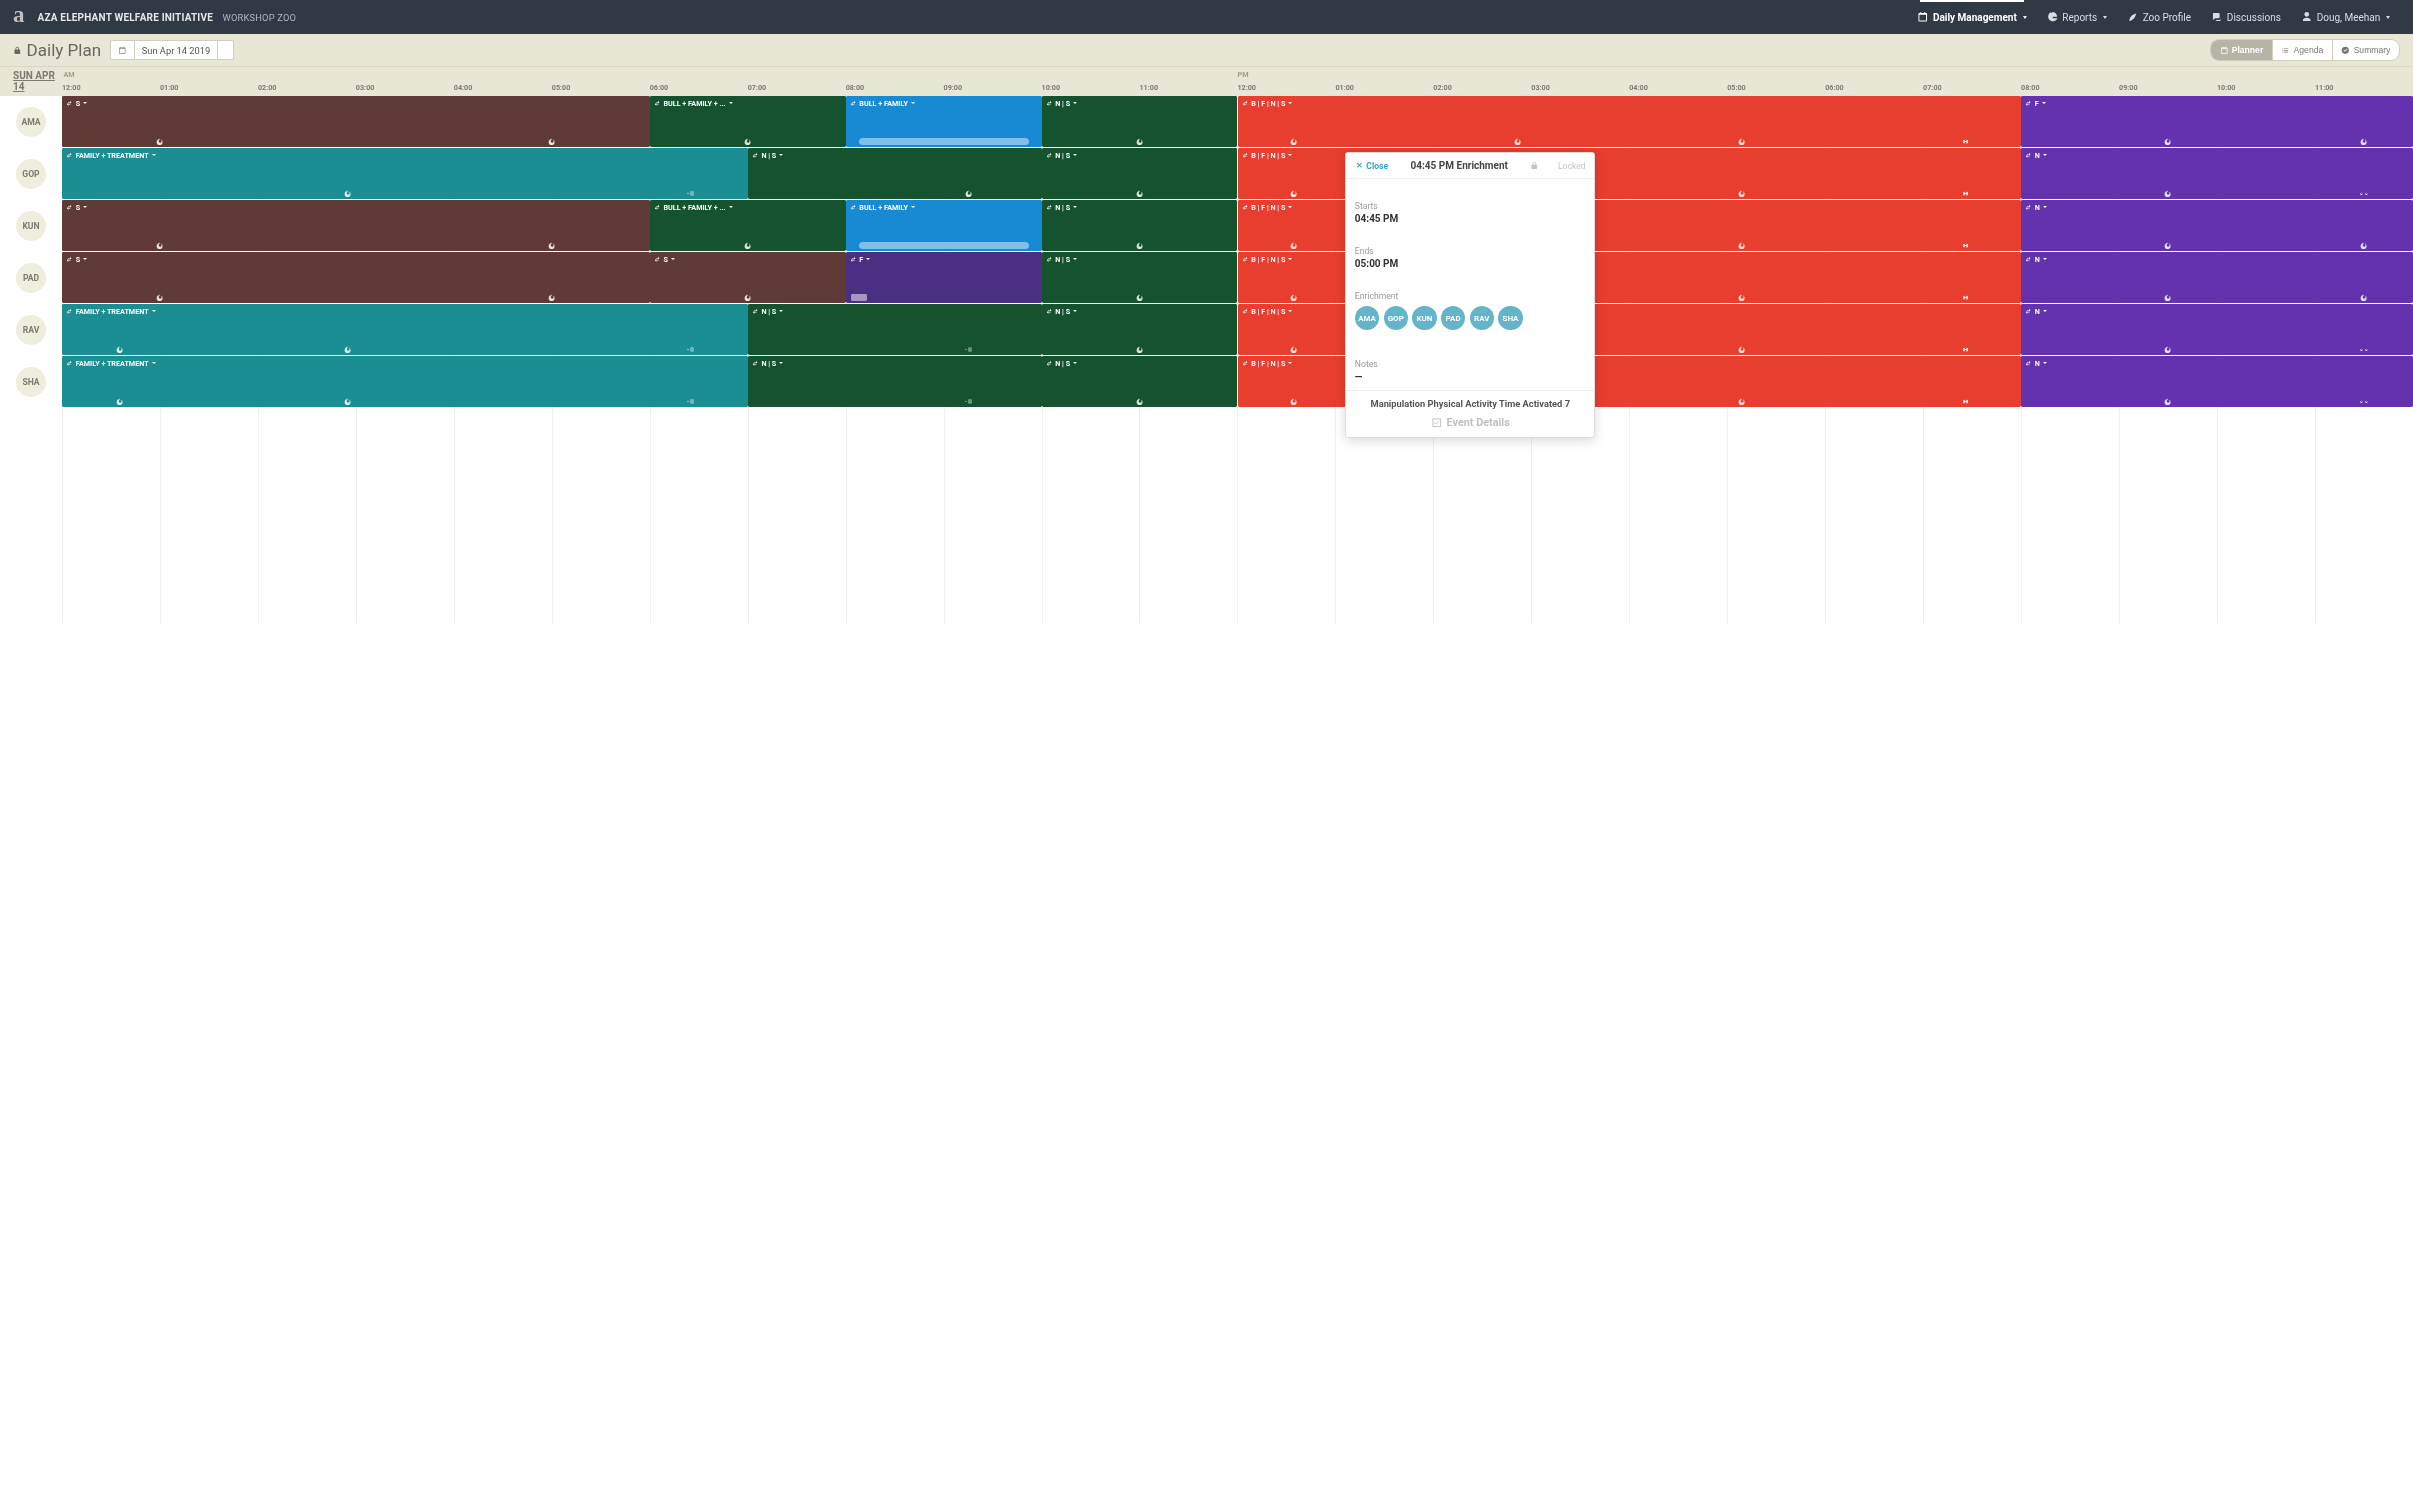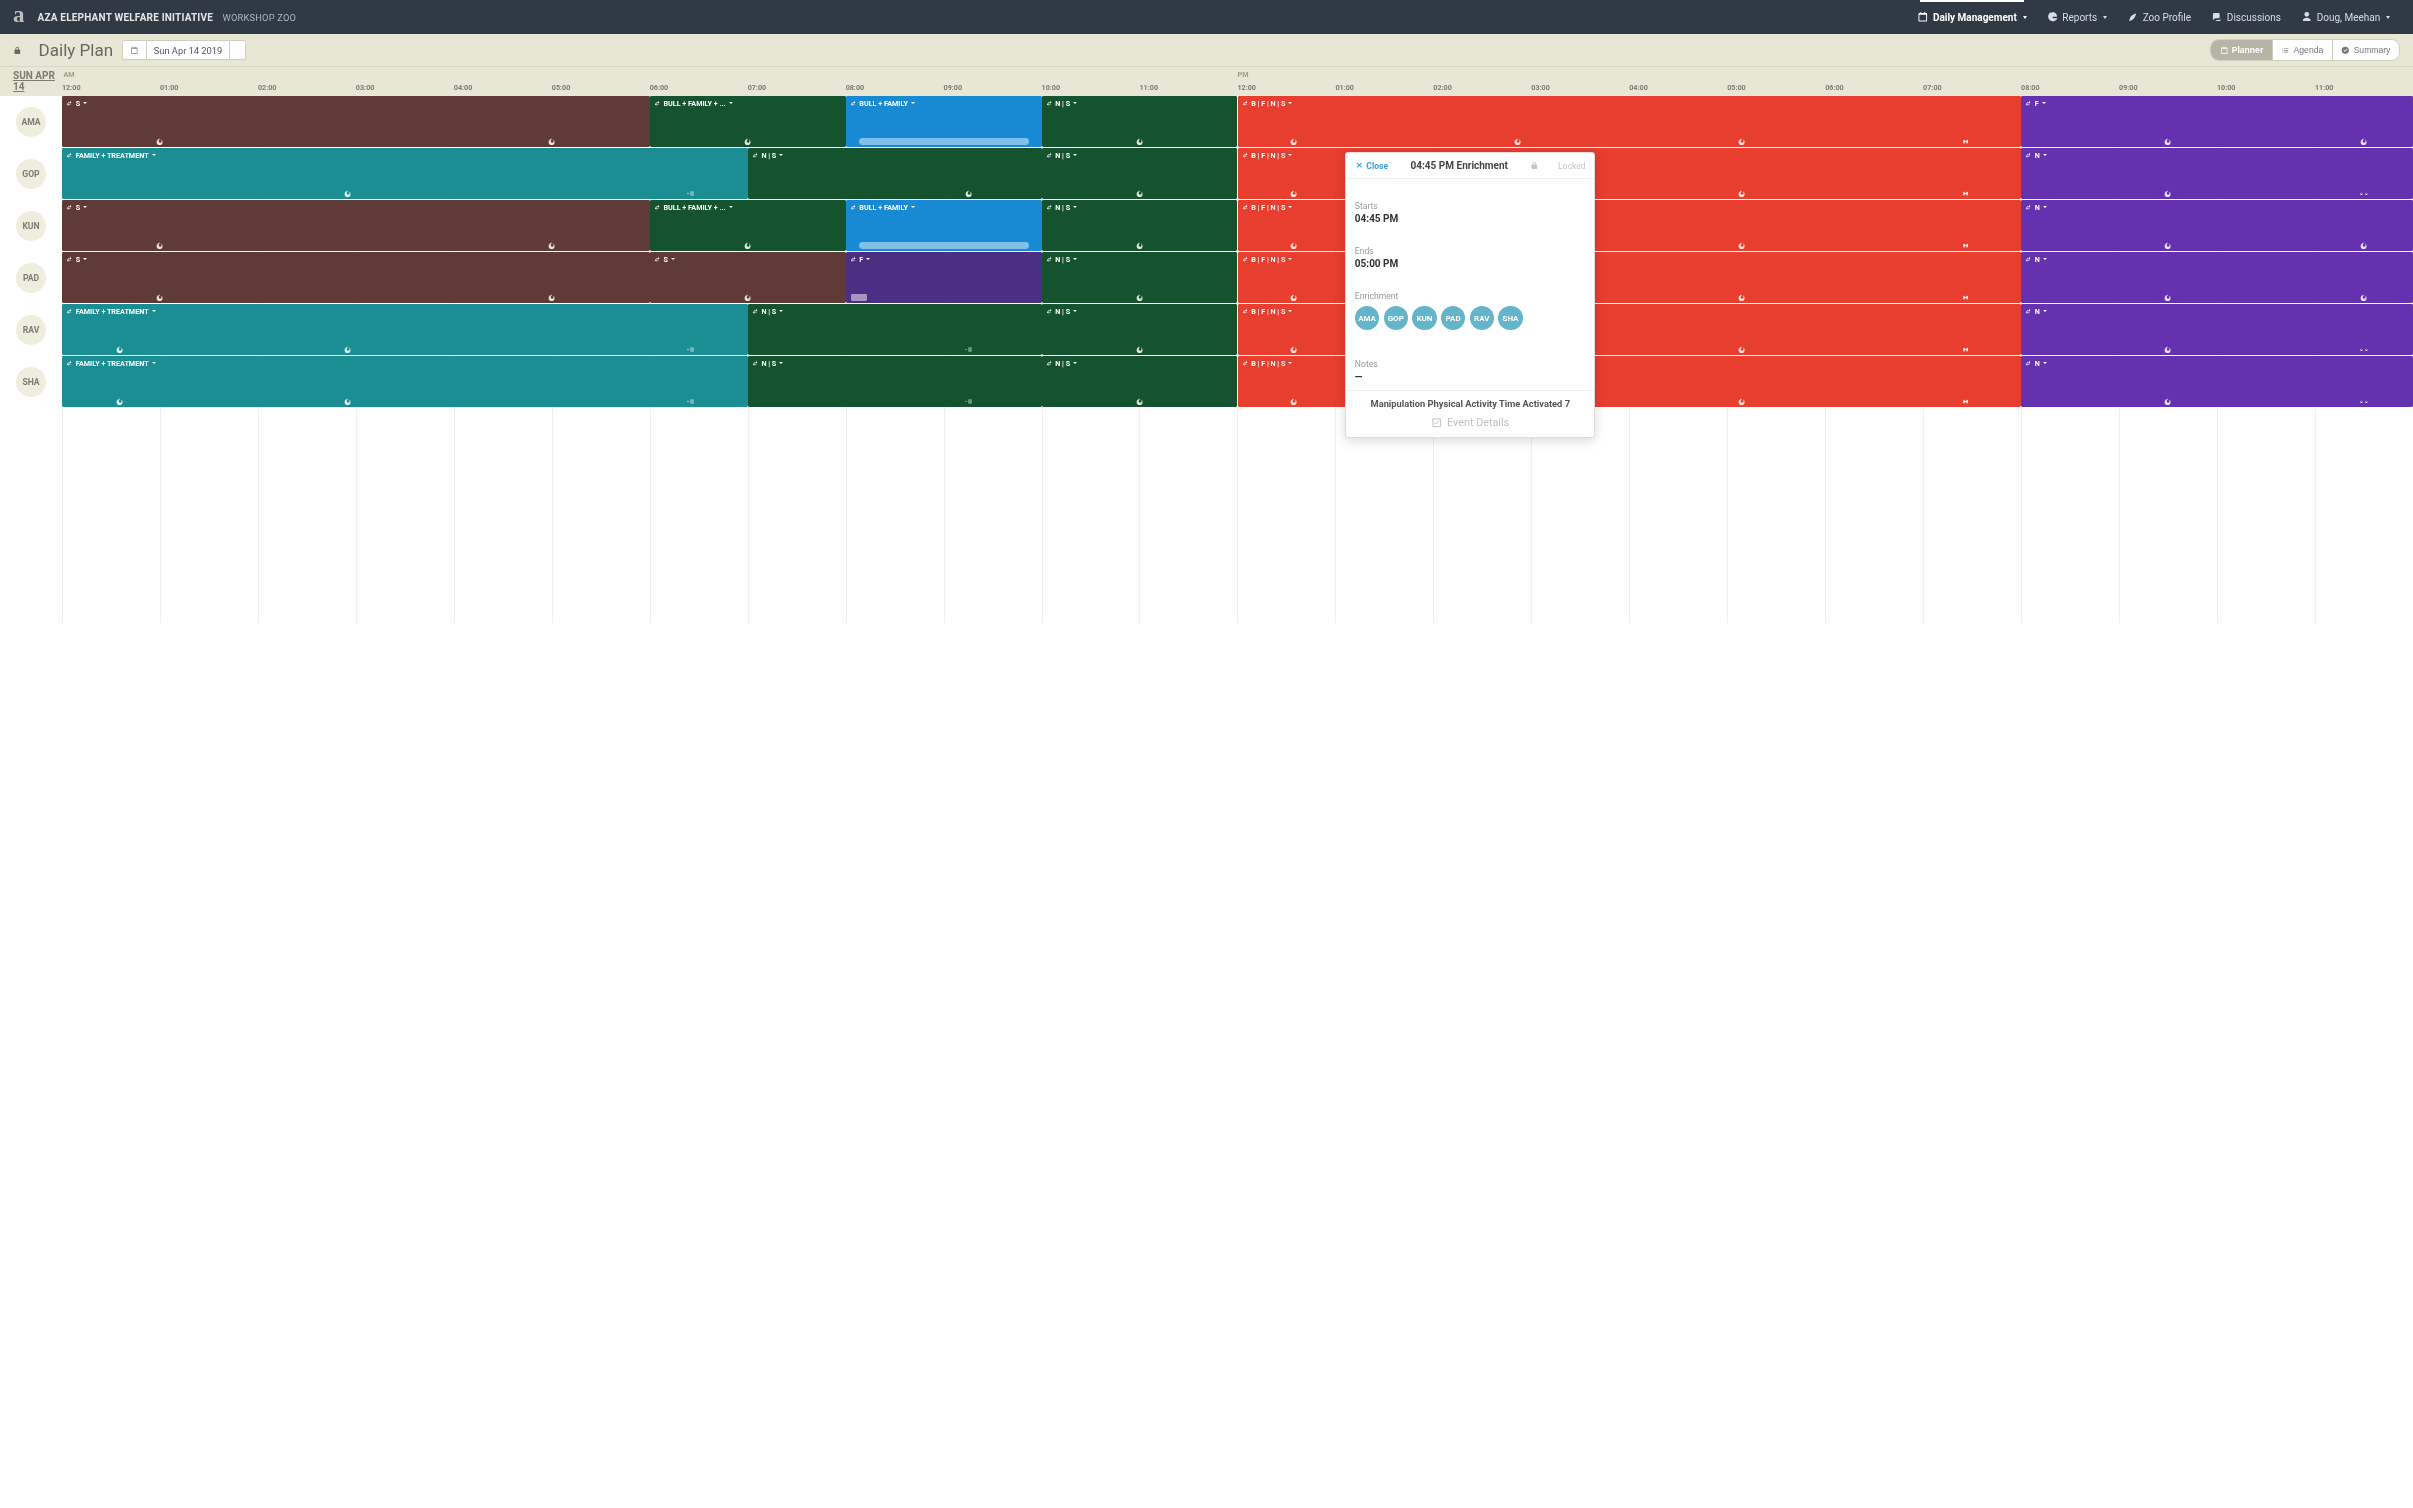--- a/index.html
+++ b/index.html
@@ -12,21 +12,21 @@
 .topnav .zoo { color: #adb7be; font-weight: 400; font-size: 9.3px; letter-spacing: 0.2px; }
 .topnav .spacer { flex: 1; }
 .topnav .navitem { color: #d7dde1; font-size: 10px; display: inline-flex; align-items: center; padding: 0 10px; height: 34px; cursor: pointer; gap: 4.3px; }
 .topnav .navitem.active { color: #fff; font-weight: 700; position: relative; }
 .topnav .navitem.active::before { content: ""; position: absolute; top: 0; left: 10%; right: 10%; height: 2.2px; background: #fff; }
 .topnav .caret-down { width: 0; height: 0; border-left: 2.9px solid transparent; border-right: 2.9px solid transparent; border-top: 3.6px solid currentColor; margin-left: 1.4px; }
 .topnav svg { width: 11.5px; height: 11.5px; fill: currentColor; }
 
 
 .subheader { background: #e8e6d4; color: #5a5752; display: flex; align-items: center; height: 33px; padding: 0 13px; border-bottom: 0.7px solid #d9d7c4; }
-.subheader .title { font-size: 17px; font-weight: 400; color: #6a675f; display: inline-flex; align-items: center; gap: 17px; }
+.subheader .title { font-size: 17px; font-weight: 400; color: #6a675f; display: inline-flex; align-items: center; gap: 5px; }
 .subheader .date-group { display: inline-flex; margin-left: 8.6px; }
 .subheader .date-btn, .subheader .date-input, .subheader .date-caret { background: #fff; border: 0.7px solid #cfcdbb; height: 20px; display: inline-flex; align-items: center; padding: 0 7.2px; cursor: pointer; }
 .subheader .date-btn { border-radius: 2.2px 0 0 2.2px; color: #888; }
 .subheader .date-input { border-left: none; border-right: none; font-size: 9.3px; color: #555; }
 .subheader .date-caret { border-radius: 0 2.2px 2.2px 0; color: #888; }
 .subheader .view-group { margin-left: auto; display: inline-flex; border-radius: 9px; overflow: hidden; border: 0.7px solid #cfcdbb; }
 .subheader .view-btn { background: #fff; border: none; border-left: 0.7px solid #cfcdbb; height: 20px; padding: 0 8.6px; font-size: 8.6px; color: #777; display: inline-flex; align-items: center; gap: 3.6px; cursor: pointer; }
 .subheader .view-btn:first-child { border-left: none; }
 .subheader .view-btn.active { background: #b6b4a4; color: #fff; font-weight: 700; }
 .subheader svg { width: 8.6px; height: 8.6px; fill: currentColor; }
@@ -74,21 +74,21 @@
 .popover .close { color: #3aa2d6; cursor: pointer; display: inline-flex; align-items: center; gap: 2.9px; font-weight: 700; font-size: 8.6px; }
 .popover .locked { color: #c5c5c5; display: inline-flex; align-items: center; gap: 19px; font-size: 8.6px; }
 .popover .ptitle { font-weight: 700; color: #444; font-size: 10px; }
 .popover .sec { padding: 5.7px 8.6px 0 8.6px; margin-top: 16px; }
 .popover .lbl { font-size: 8.6px; color: #999; margin-bottom: 2.2px; }
 .popover .val { font-weight: 700; color: #333; font-size: 10px; }
 .popover .chips { display: flex; flex-wrap: wrap; gap: 4.3px; padding: 2.9px 8.6px 7.2px 8.6px; }
 .chip { width: 24.4px; height: 24.4px; border-radius: 50%; background: #64b5c9; color: #fff; font-size: 8px; font-weight: 700; display: flex; align-items: center; justify-content: center; }
 .popover .footer { border-top: 0.7px solid #eee; padding: 7.2px 8.6px; text-align: center; }
 .popover .tags { font-weight: 700; color: #555; font-size: 9.3px; }
-.popover .details { color: #bfbfbf; font-weight: 400; font-size: 10.8px; margin-top: 7.2px; display: inline-flex; align-items: center; gap: 4.3px; cursor: pointer; }
+.popover .details { color: #bfbfbf; font-weight: 700; font-size: 10.8px; margin-top: 7.2px; display: inline-flex; align-items: center; gap: 4.3px; cursor: pointer; }
 .popover svg { width: 8.6px; height: 8.6px; fill: currentColor; }
 
 </style>
 </head>
 <body>
 
 <svg width="0" height="0" style="position:absolute">
   <defs>
     <symbol id="i-calendar" viewBox="0 0 24 24">
         <path d="M7 2v2H5a2 2 0 0 0-2 2v14a2 2 0 0 0 2 2h14a2 2 0 0 0 2-2V6a2 2 0 0 0-2-2h-2V2h-2v2H9V2H7zm12 6v12H5V8h14z"></path>

